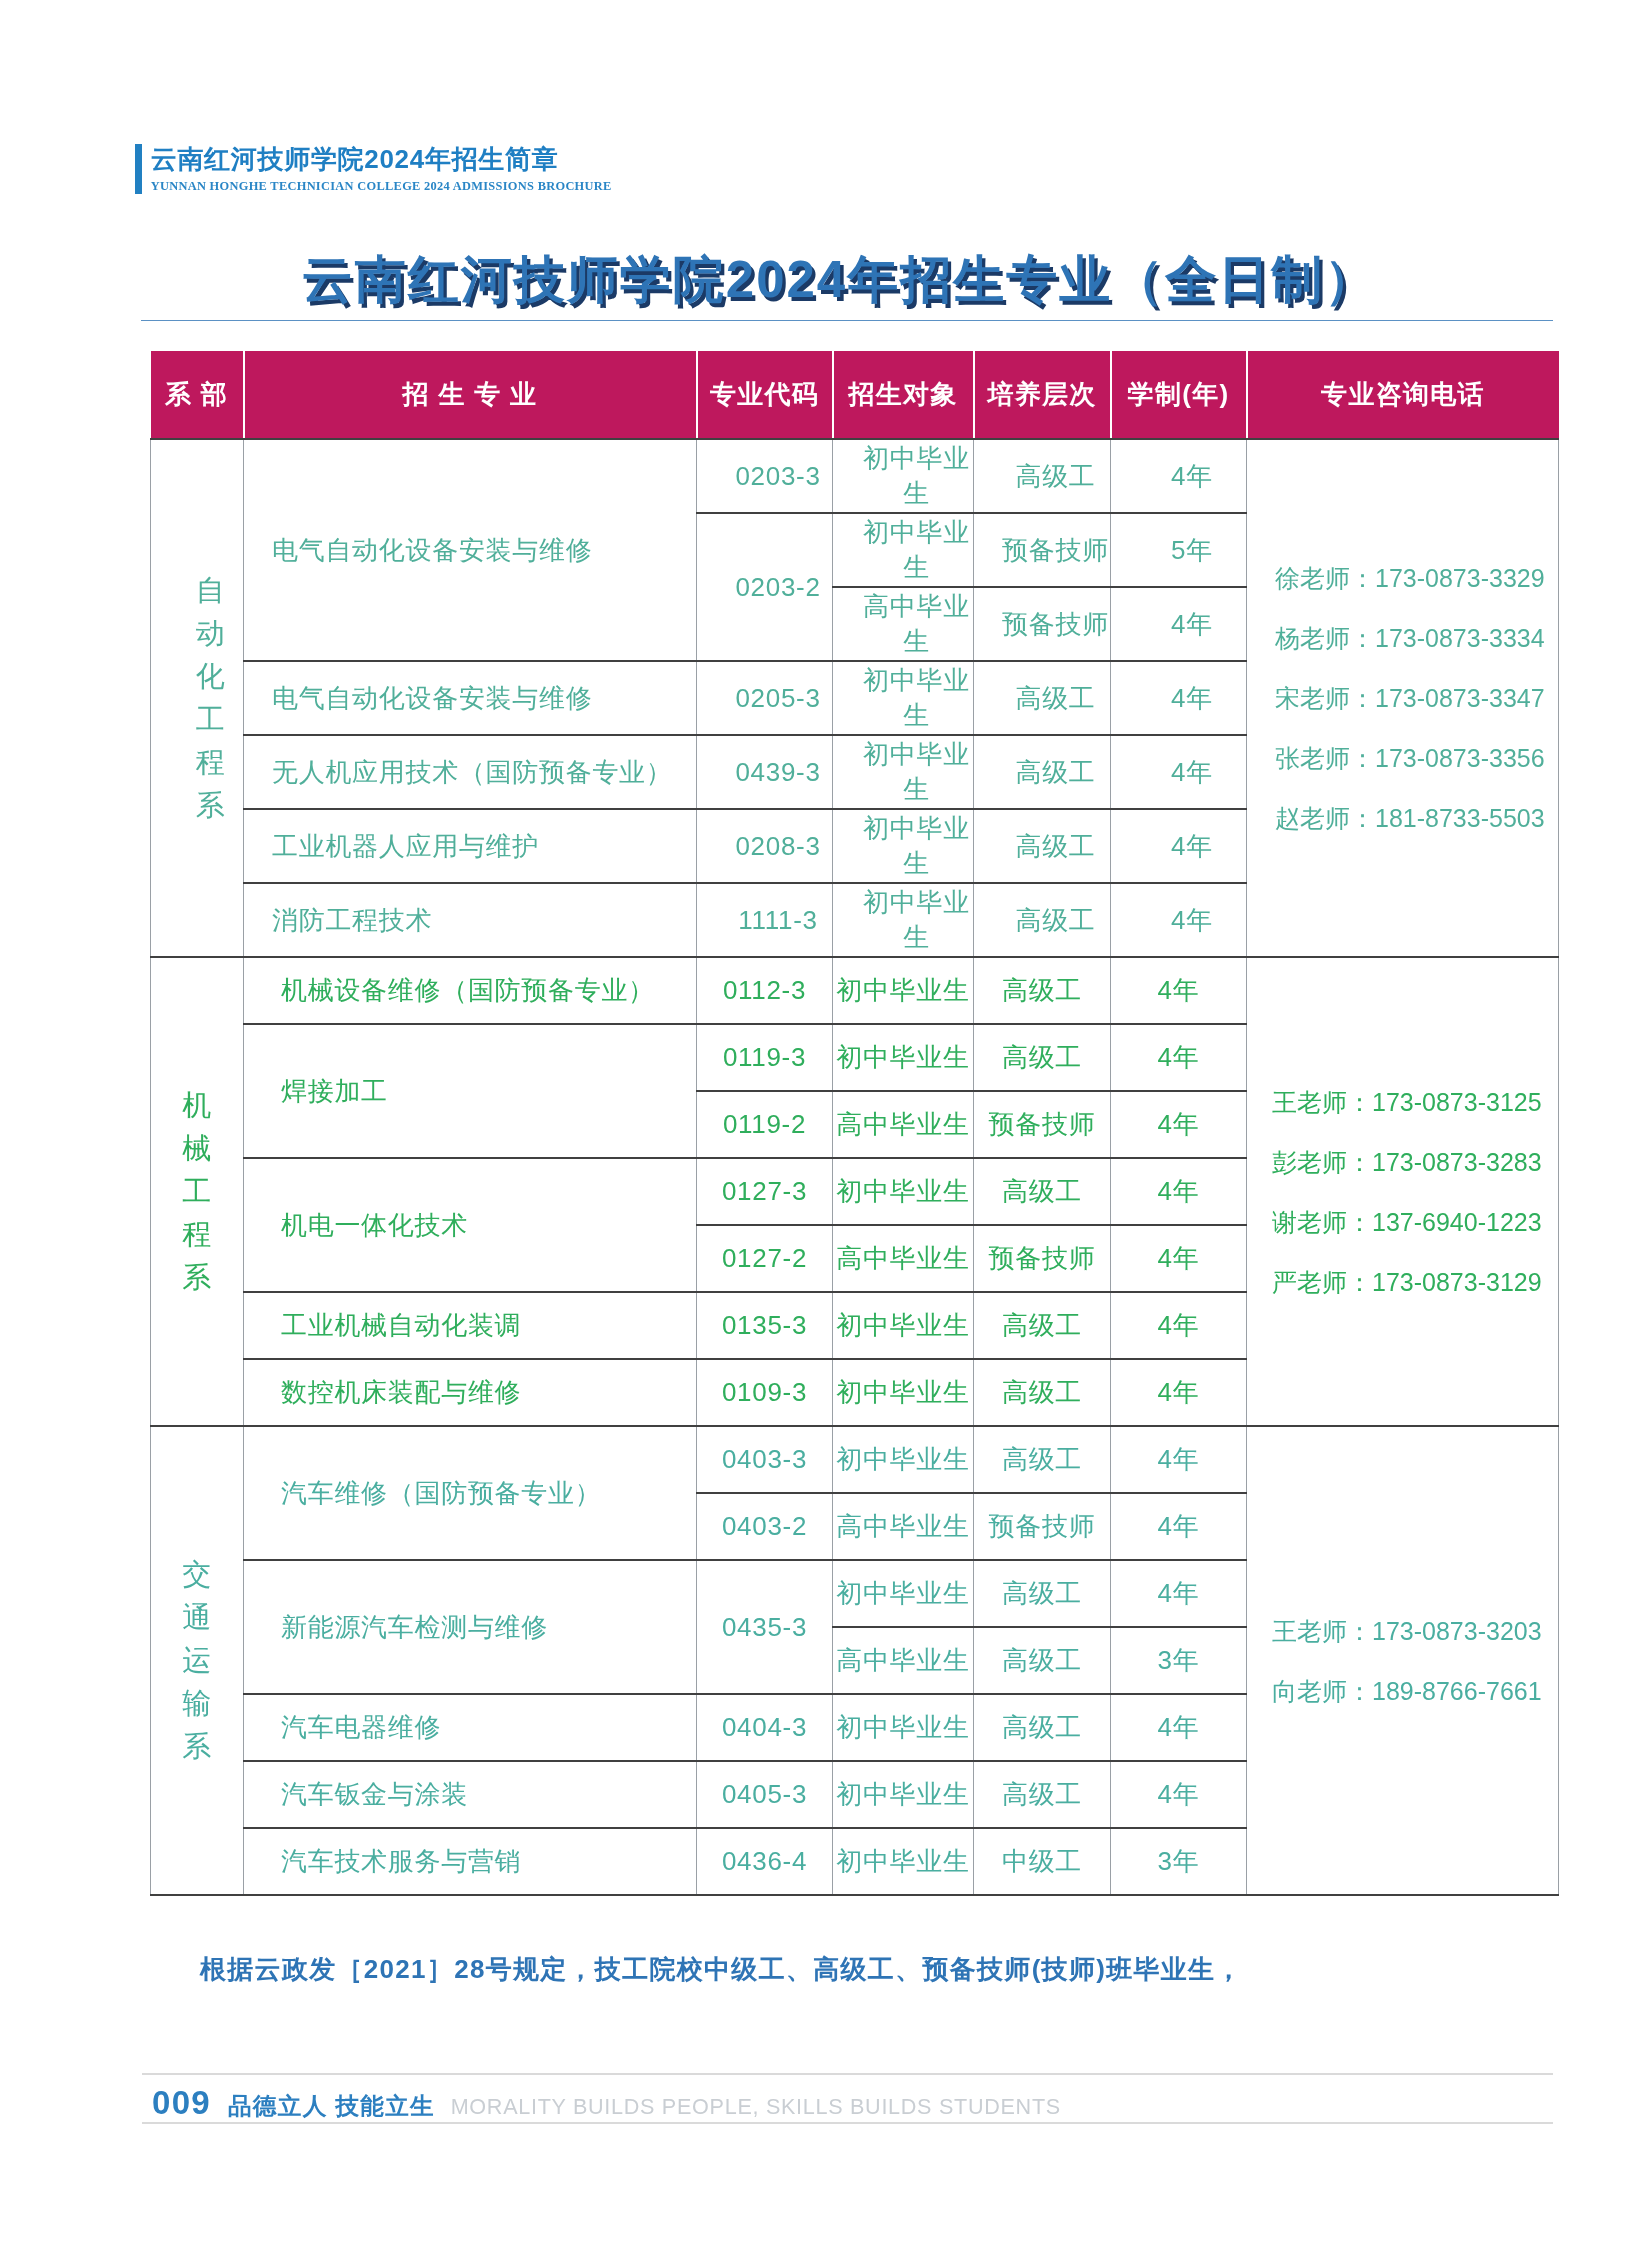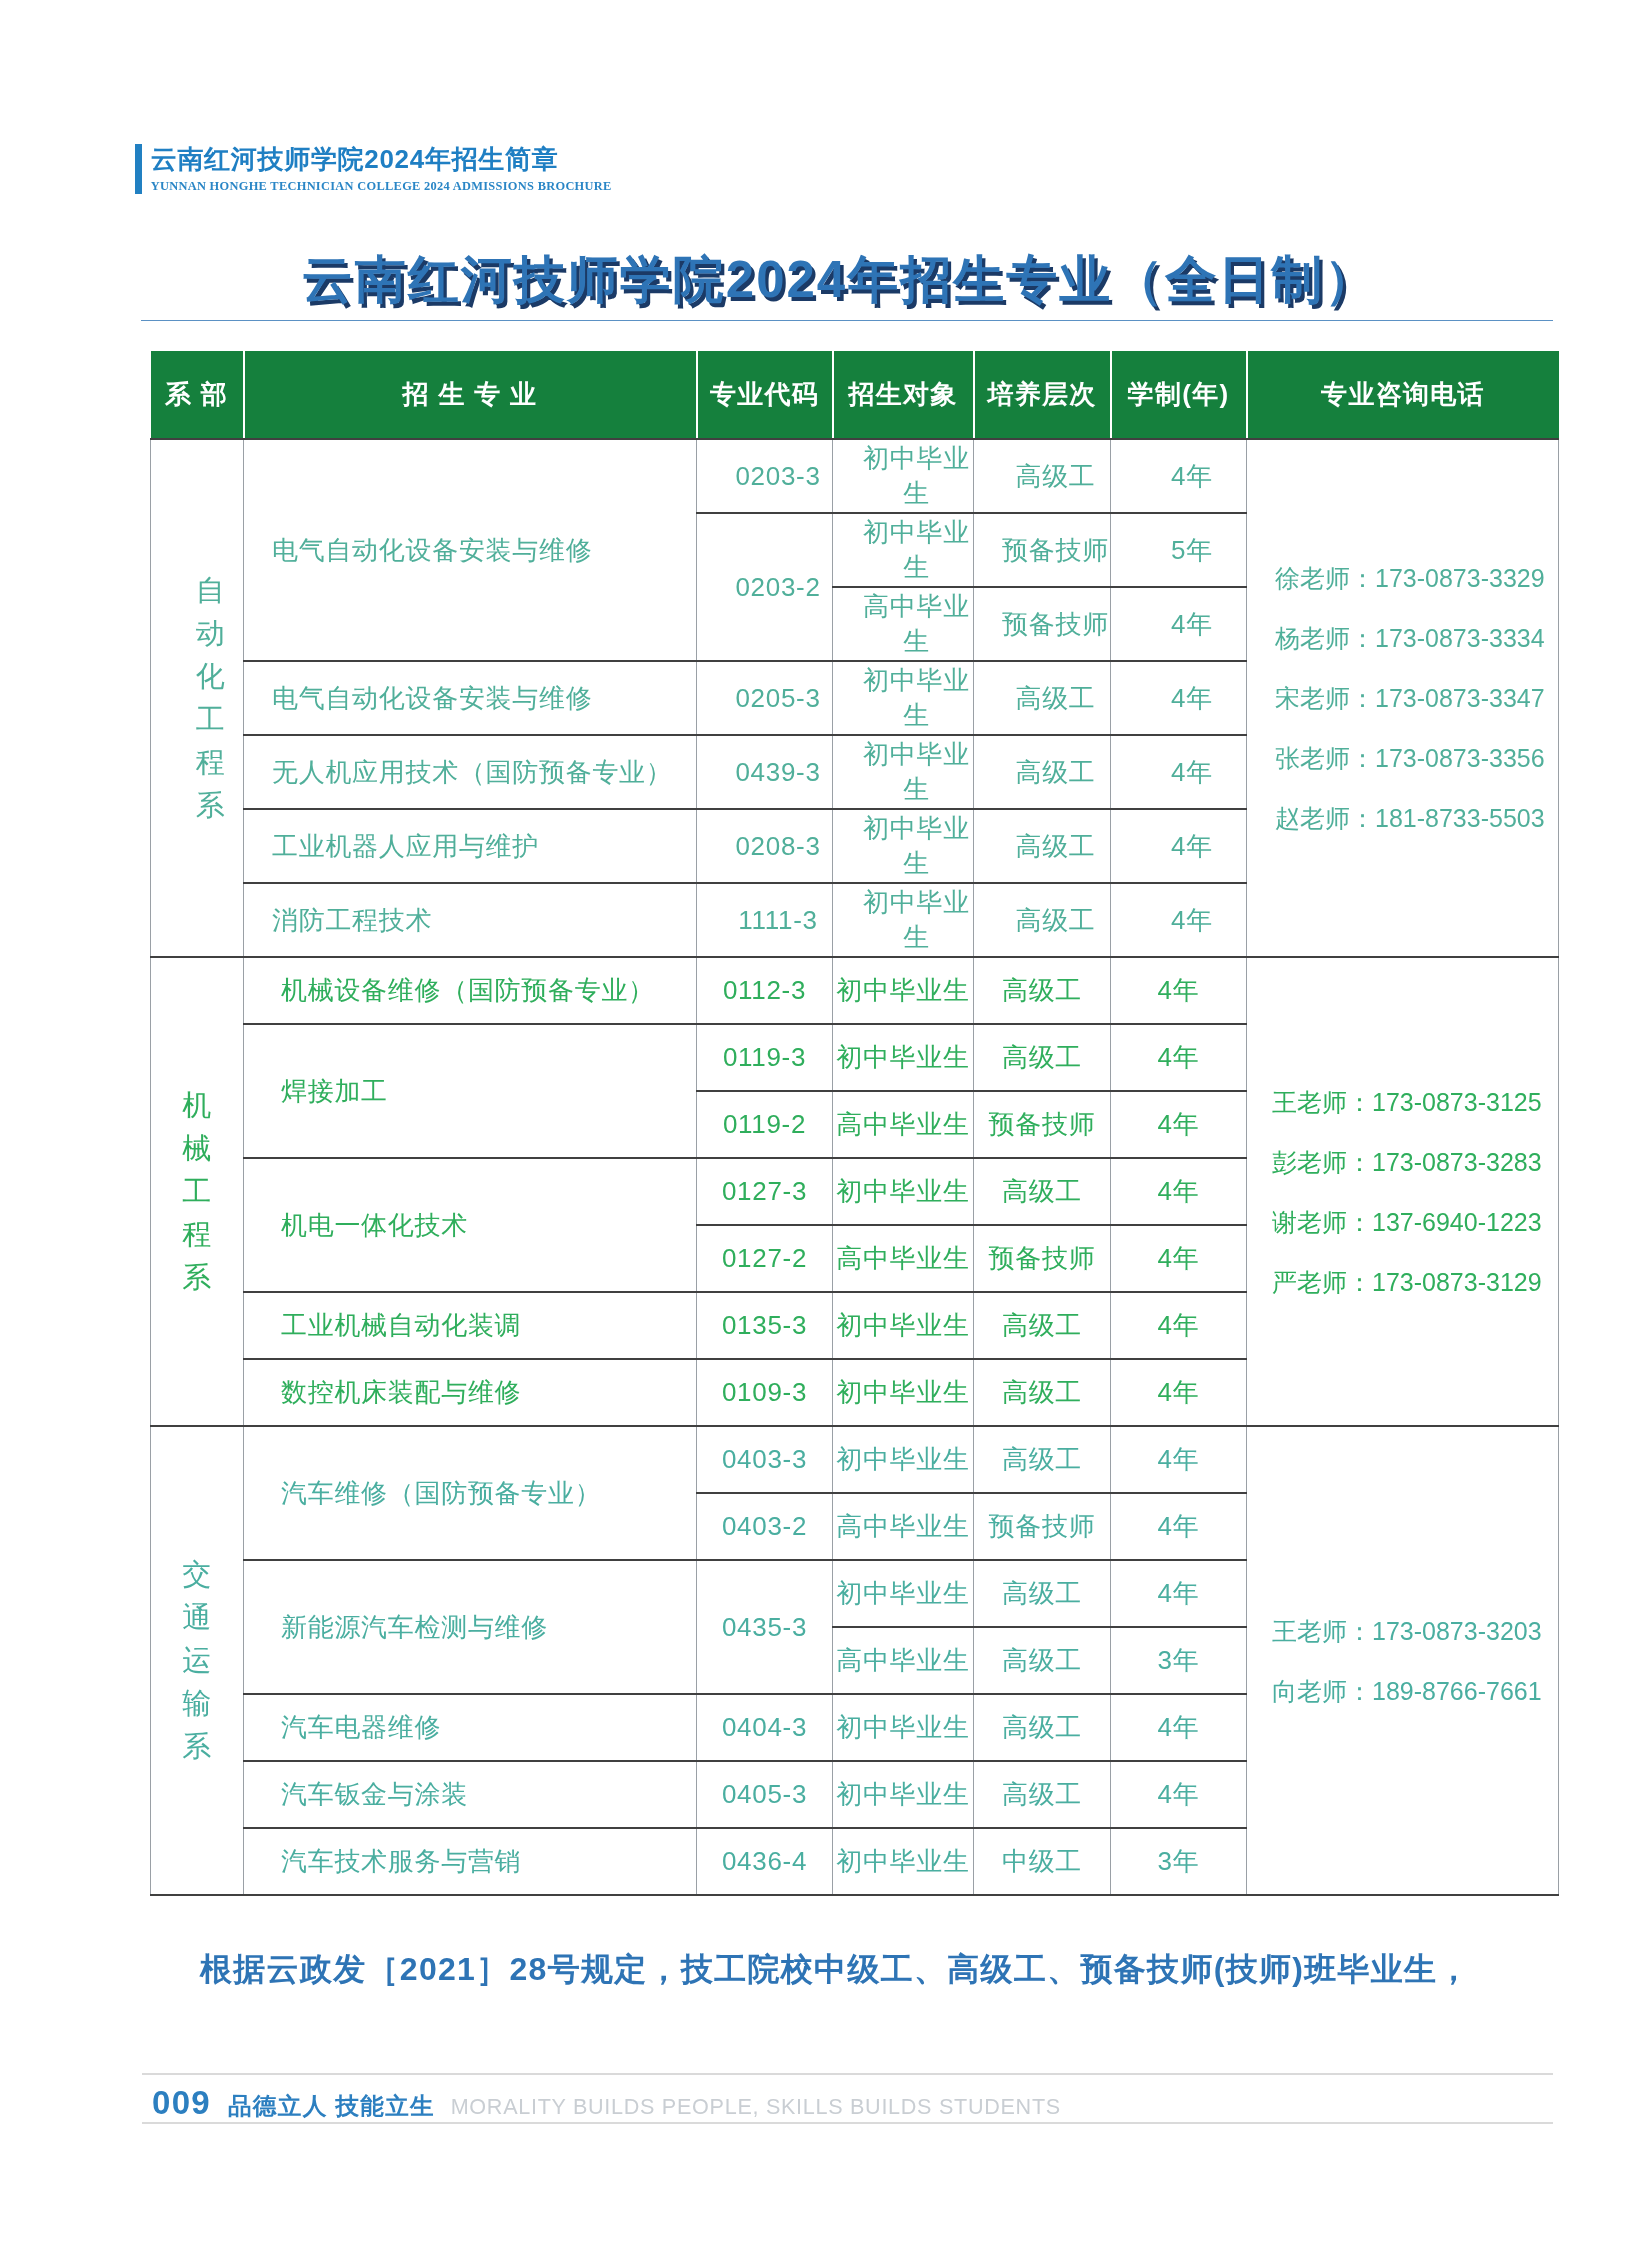--- a/index.html
+++ b/index.html
@@ -18,42 +18,42 @@
   .main-title{
     position:absolute;left:16px;top:246px;width:100%;text-align:center;
     font-size:51px;font-weight:bold;color:#2E74B6;letter-spacing:2px;
     text-shadow:3.3px 3.9px 0 #1B3A66;
   }
   .title-underline{position:absolute;left:141px;top:320px;width:1412px;height:1.3px;background:#5B91C4;}
   
   .tbl-wrap{position:absolute;left:150px;top:351px;}
   table{border-collapse:collapse;table-layout:fixed;width:1408px;}
   th{
-    background:#15803d;color:#ffffff;font-size:26px;font-weight:bold;
+    background:#be185d;color:#ffffff;font-size:26px;font-weight:bold;
     height:85px;text-align:center;vertical-align:middle;
     border-left:2.6px solid #ffffff;border-bottom:2.6px solid #404040;letter-spacing:1.3px;
   }
   th:first-child{border-left:none;}
   tbody tr{height:67px;}
   td{
     border-left:1.3px solid #9AA0A6;border-right:1.3px solid #9AA0A6;
     border-bottom:2.6px solid #404040;
     font-size:26px;font-weight:400;text-align:center;vertical-align:middle;
     letter-spacing:0.7px;
   }
   td.major{text-align:left;padding-left:37px;margin-top:32px;}
   td.phone{text-align:left;padding-left:25px;}
   .phone-line{font-size:25px;line-height:60px;white-space:nowrap;letter-spacing:0;}
   .dept-inner{width:31px;margin:0 auto;font-size:29px;line-height:43px;word-break:break-all;text-align:center;}
   tr.sec-a td{color:#50AF9A;padding-left:28px;}
   tr.sec-b td{color:#2FAE5C;}
   tr.sec-c td{color:#4AAEA0;}
   
   .note{position:absolute;left:200px;top:1932px;width:1283px;color:#2E74B5;}
-  .note-line{font-size:32px;font-weight:600;line-height:75px;letter-spacing:1.3px;white-space:nowrap;}
+  .note-line{font-size:26px;font-weight:600;line-height:75px;letter-spacing:1.3px;white-space:nowrap;}
   
   .footer-line{position:absolute;left:142px;width:1411px;height:2px;background:#DADADA;}
   .fl-top{top:2073px;}
   .fl-bottom{top:2122px;}
   .footer-row{position:absolute;left:152px;top:2084px;display:flex;align-items:baseline;}
   .page-num{font-size:33px;font-weight:bold;color:#2C7FC0;letter-spacing:1.3px;}
   .slogan-cn{font-size:23.6px;font-weight:bold;color:#2C7FC0;margin-left:17px;letter-spacing:1.3px;}
   .slogan-en{font-size:21.6px;font-weight:400;color:#C9CED3;margin-left:15.7px;letter-spacing:0.7px;}
 </style>
 </head>

